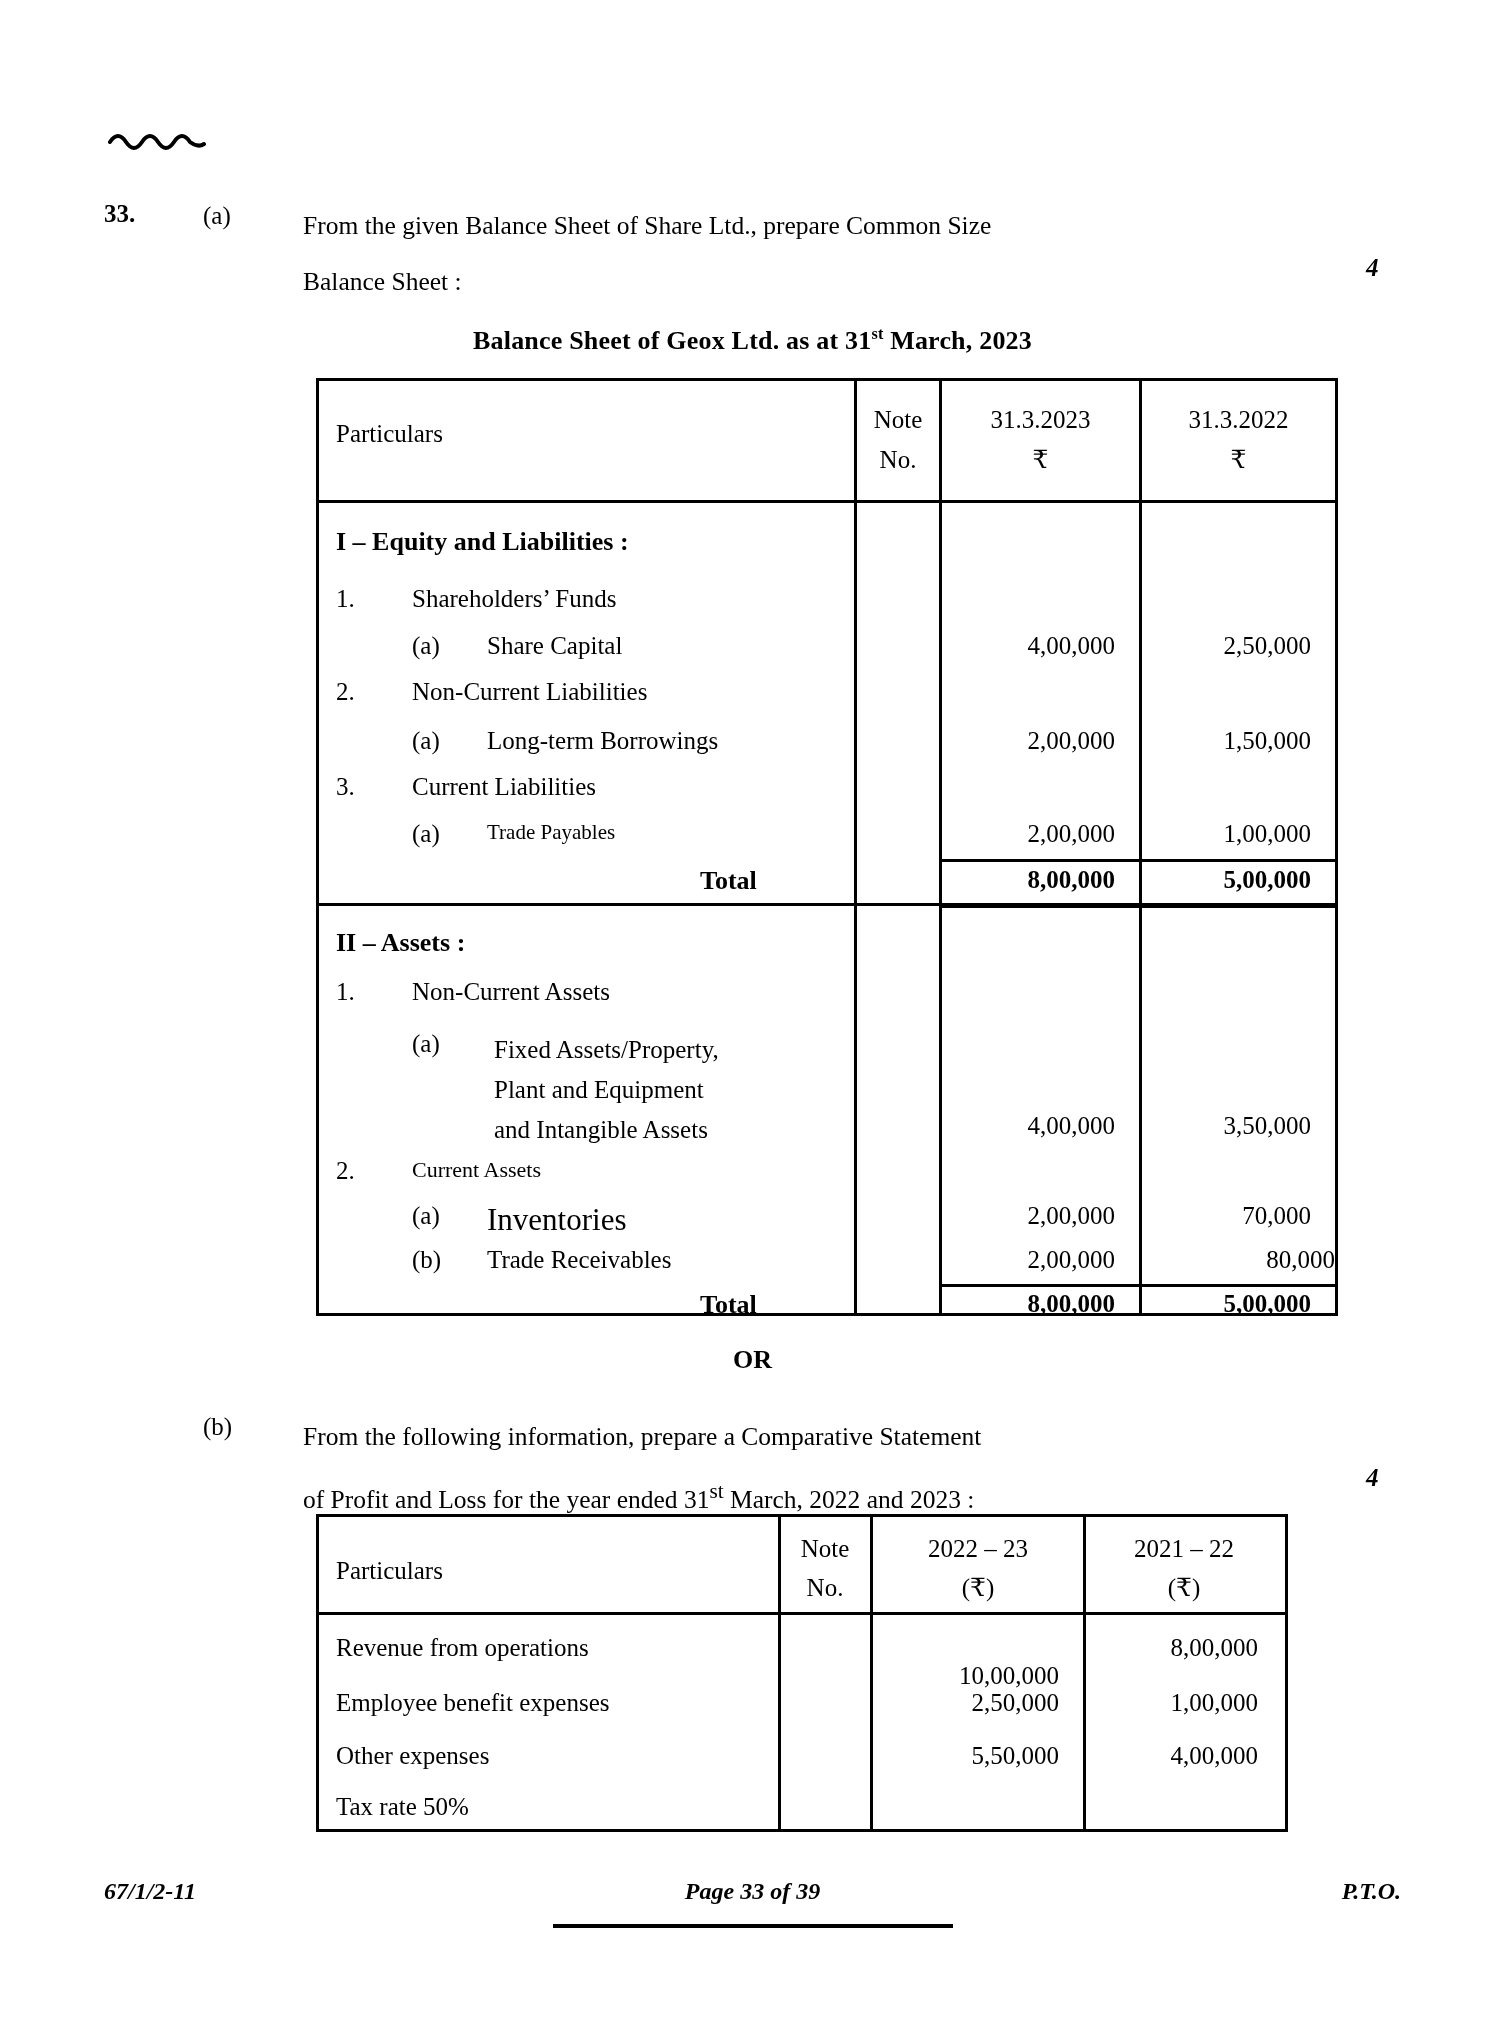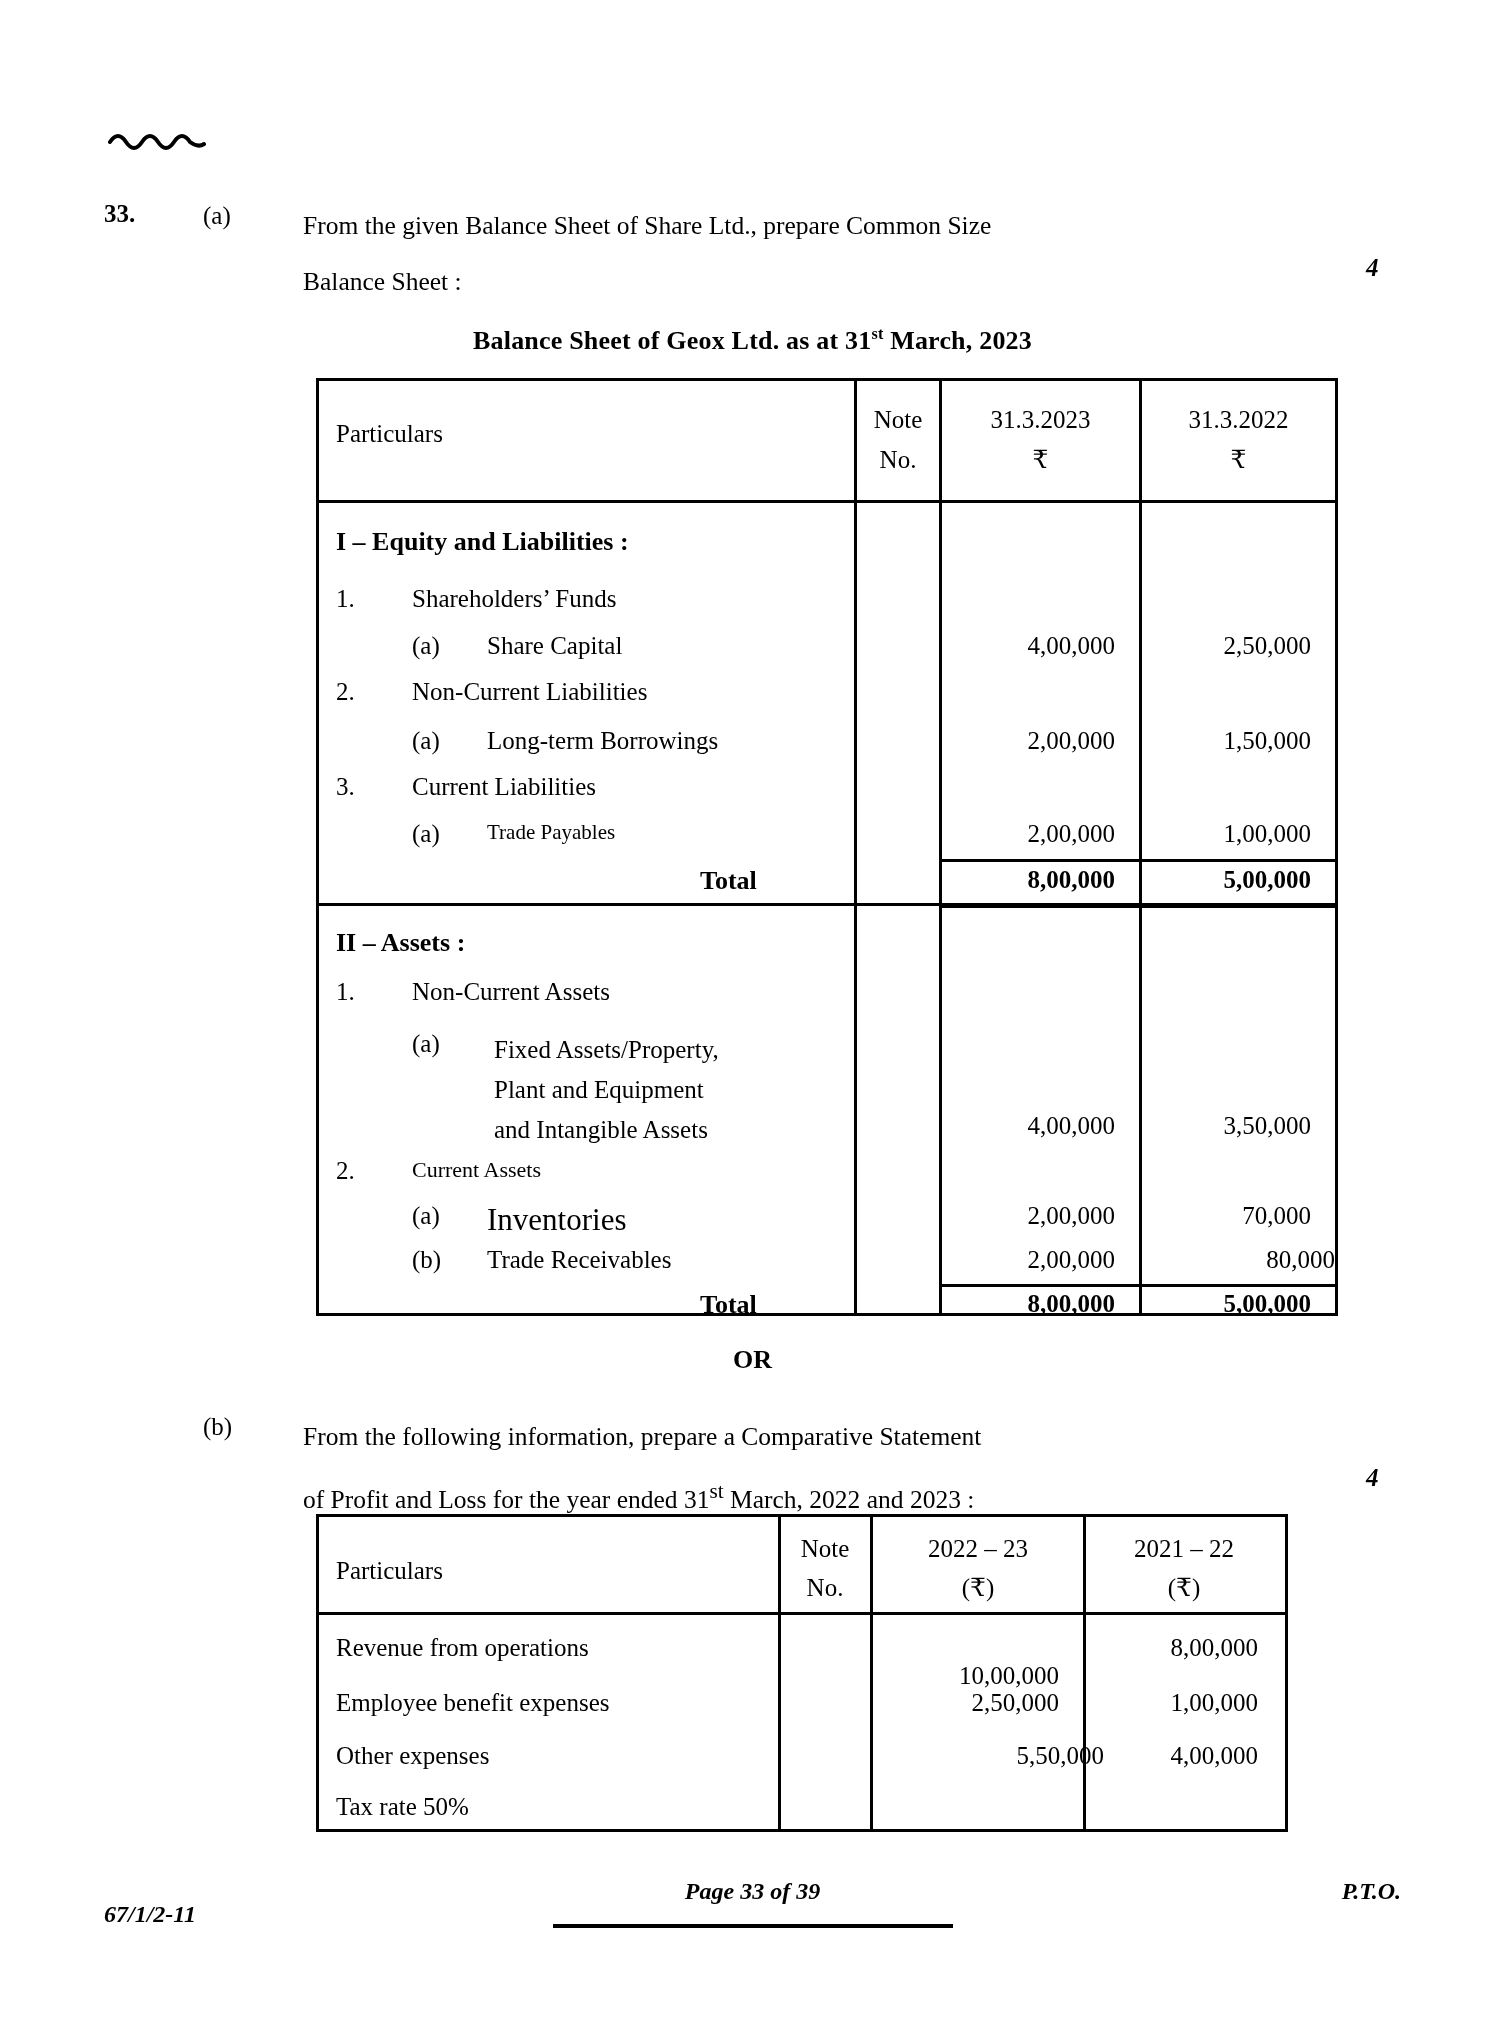--- a/index.html
+++ b/index.html
@@ -116,21 +116,20 @@
     left: 0;
     top: 1878px;
     width: 1505px;
     font-size: 24px;
   }
   .f-code {
     position: absolute;
     left: 104px; top: 0;
     font-weight: bold;
     font-style: italic;
-    margin-top: 23px;
   }
   .f-page {
     position: absolute;
     left: 0; top: 0;
     width: 1505px;
     text-align: center;
     font-style: italic;
     font-weight: bold;
   }
   .f-rule {
@@ -303,21 +302,21 @@
 
     <div class="cellbox" style="left:336px; top:1634px; font-size:25px;">Revenue from operations</div>
     <div class="cellbox num" style="left:873px; top:1634px; width:210px;margin-top:28px;">10,00,000</div>
     <div class="cellbox num" style="left:1086px; top:1634px; width:196px;">8,00,000</div>
 
     <div class="cellbox" style="left:336px; top:1689px; font-size:25px;">Employee benefit expenses</div>
     <div class="cellbox num" style="left:873px; top:1689px; width:210px;">2,50,000</div>
     <div class="cellbox num" style="left:1086px; top:1689px; width:196px;">1,00,000</div>
 
     <div class="cellbox" style="left:336px; top:1742px; font-size:25px;">Other expenses</div>
-    <div class="cellbox num" style="left:873px; top:1742px; width:210px;margin-left:45px;">5,50,000</div>
+    <div class="cellbox num" style="left:873px; top:1742px; width:210px;">5,50,000</div>
     <div class="cellbox num" style="left:1086px; top:1742px; width:196px;">4,00,000</div>
 
     <div class="cellbox" style="left:336px; top:1793px; font-size:25px;">Tax rate 50%</div>
     <div class="cellbox num" style="left:873px; top:1793px; width:210px;"></div>
     <div class="cellbox num" style="left:1086px; top:1793px; width:196px;"></div>
   </div>
 
   <div class="footer">
     <div class="f-code">67/1/2-11</div>
     <div class="f-page">Page 33 of 39</div>

